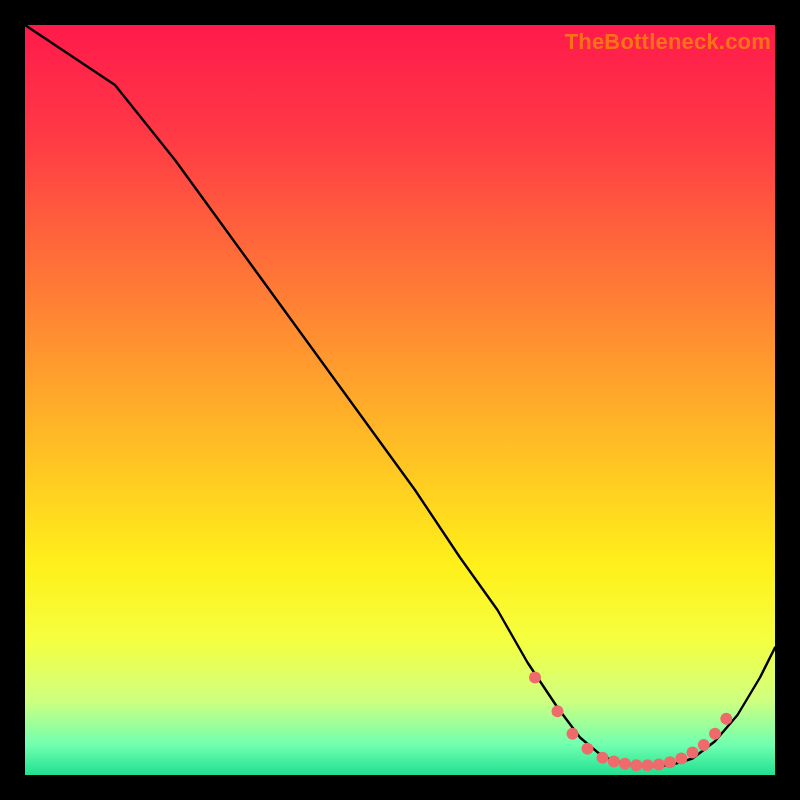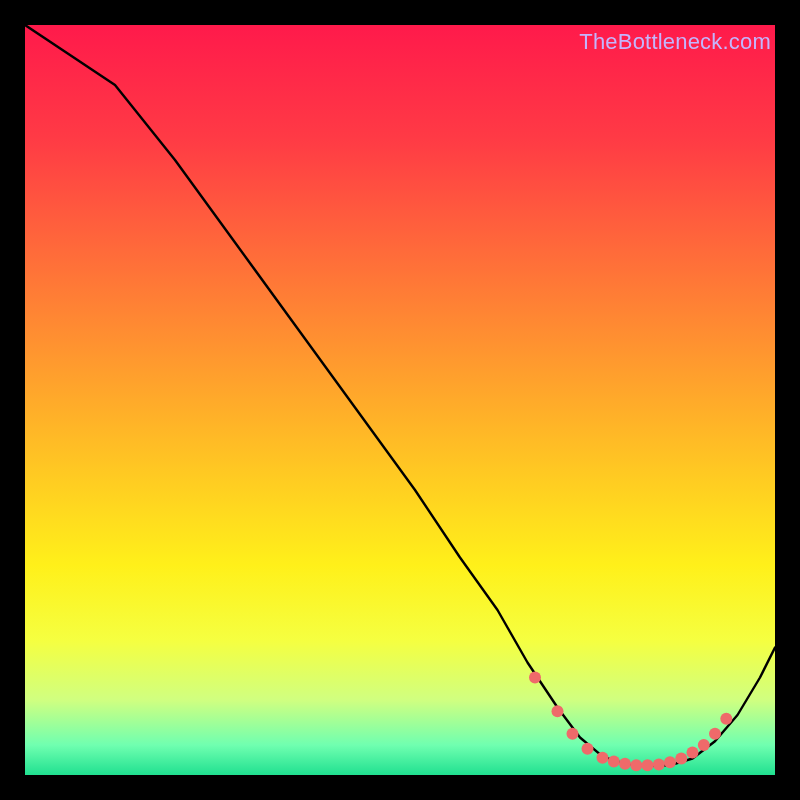--- a/index.html
+++ b/index.html
@@ -23,23 +23,23 @@
     position: absolute;
     left: 0;
     top: 0;
     width: 750px;
     height: 750px;
   }
   .watermark {
     position: absolute;
     top: 4px;
     right: 4px;
-    color: #c4b5fd;
+    color: #f97316;
     font-size: 22px;
-    font-weight: 400;
+    font-weight: 700;
     letter-spacing: 0.2px;
     z-index: 10;
   }
   svg {
     display: block;
   }
 </style>
 </head>
 <body>
 

